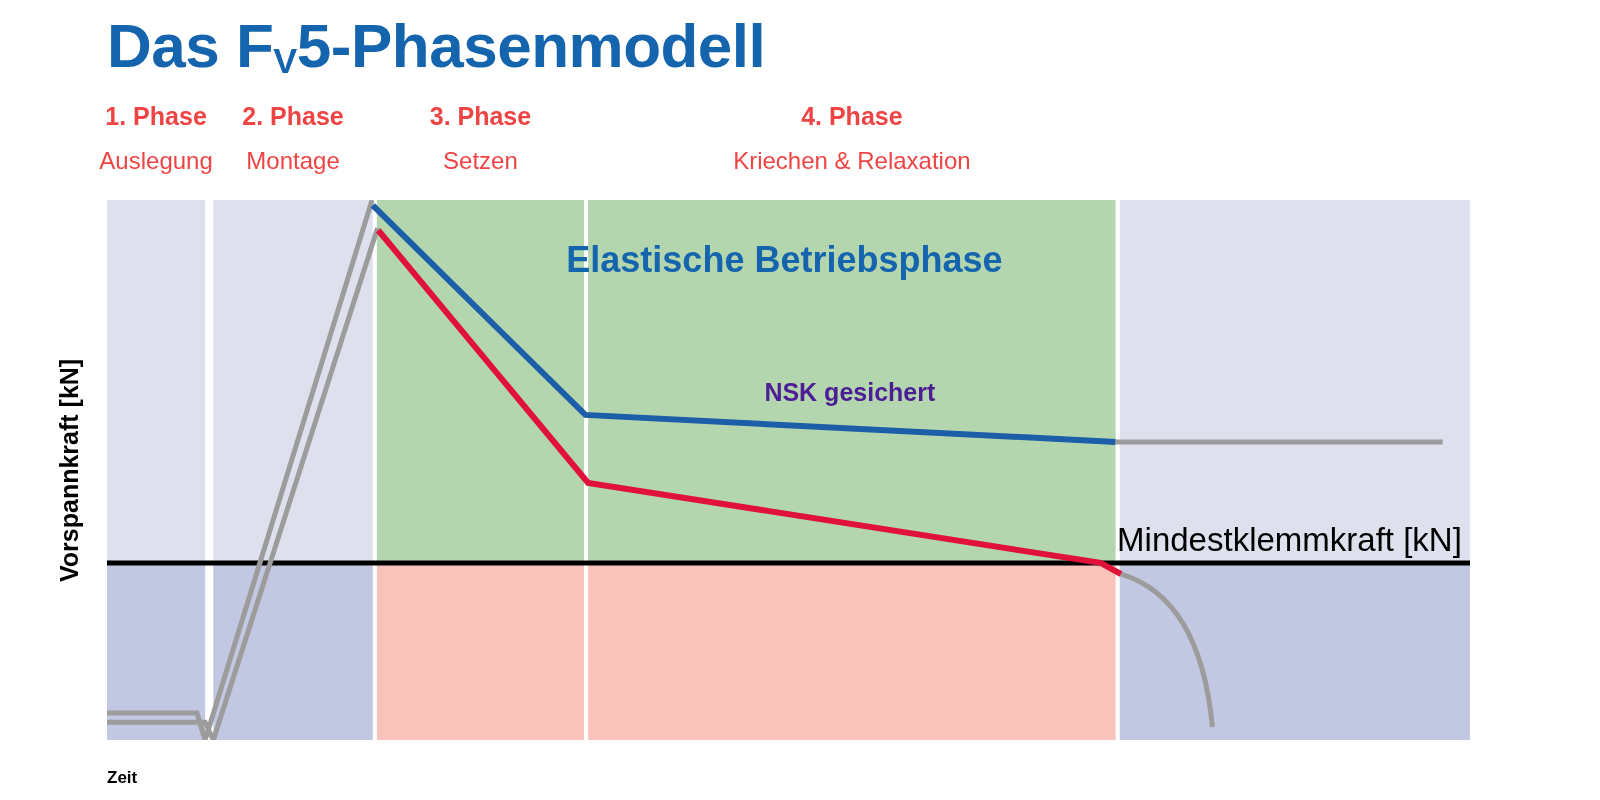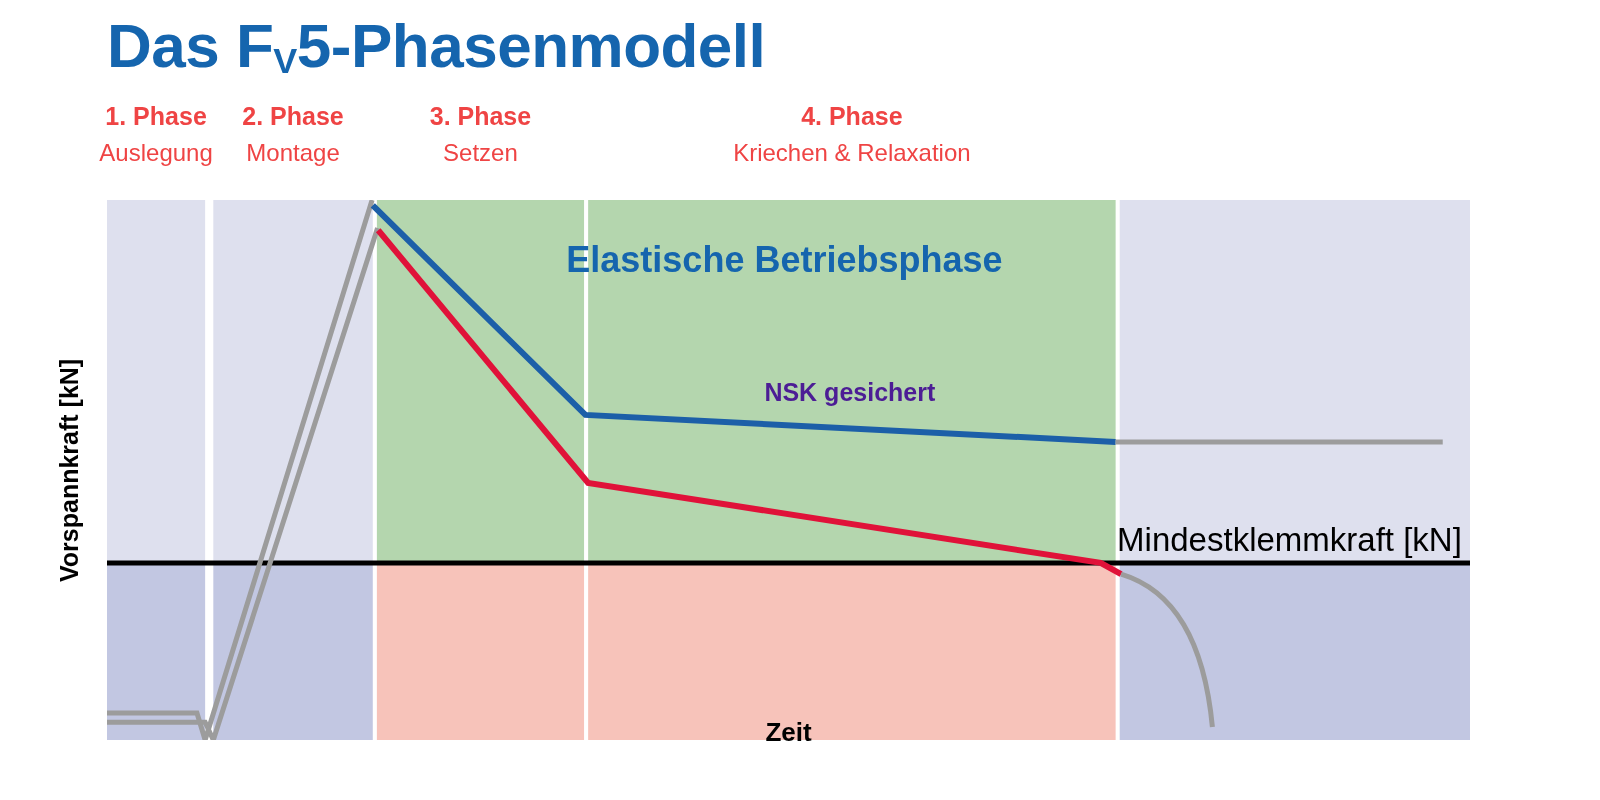--- a/index.html
+++ b/index.html
@@ -36,21 +36,21 @@
   }
   .phase-head {
     position: absolute;
     top: 0;
     transform: translateX(-50%);
     text-align: center;
     white-space: nowrap;
     color: #ef4444;
   }
   .phase-name { font-size: 25px; font-weight: 700; line-height: 1; }
-  .phase-sub  { font-size: 24px; font-weight: 400; line-height: 1; margin-top: 12px; }
+  .phase-sub  { font-size: 24px; font-weight: 400; line-height: 1; margin-top: 20px; }
   .chart-area {
     position: absolute;
     left: 107px;
     top: 200px;
     width: 1363px;
     height: 540px;
   }
   .chart-svg { position: absolute; left: 0; top: 0; width: 100%; height: 100%; display: block; }
   .chart-overlay { position: absolute; left: 0; top: 0; width: 100%; height: 100%; pointer-events: none; padding-left: 48px; }
   .annot { position: absolute; white-space: nowrap; line-height: 1.1; }
@@ -66,24 +66,24 @@
     font-size: 25px;
     font-weight: 700;
     color: #000;
     writing-mode: vertical-rl;
     transform: rotate(180deg);
     white-space: nowrap;
   }
   .x-label {
     position: absolute;
     left: 107px;
-    top: 717px;
+    top: 768px;
     width: 1363px;
-    text-align: center;
-    font-size: 26px;
+    text-align: left;
+    font-size: 17px;
     font-weight: 700;
     color: #000;
   }
 </style>
 </head>
 <body>
 
 <div class="stage">
 
   <h1 class="title" style="color: rgb(21, 101, 174);"><span>Das F</span><sub>V</sub><span>5-Phasenmodell</span></h1>

